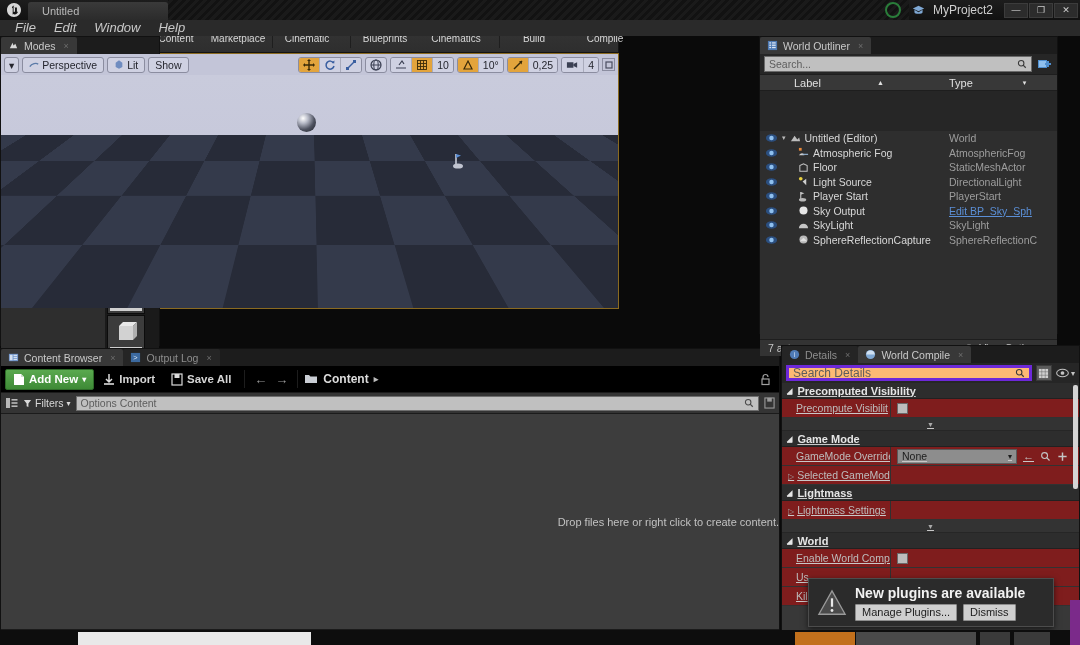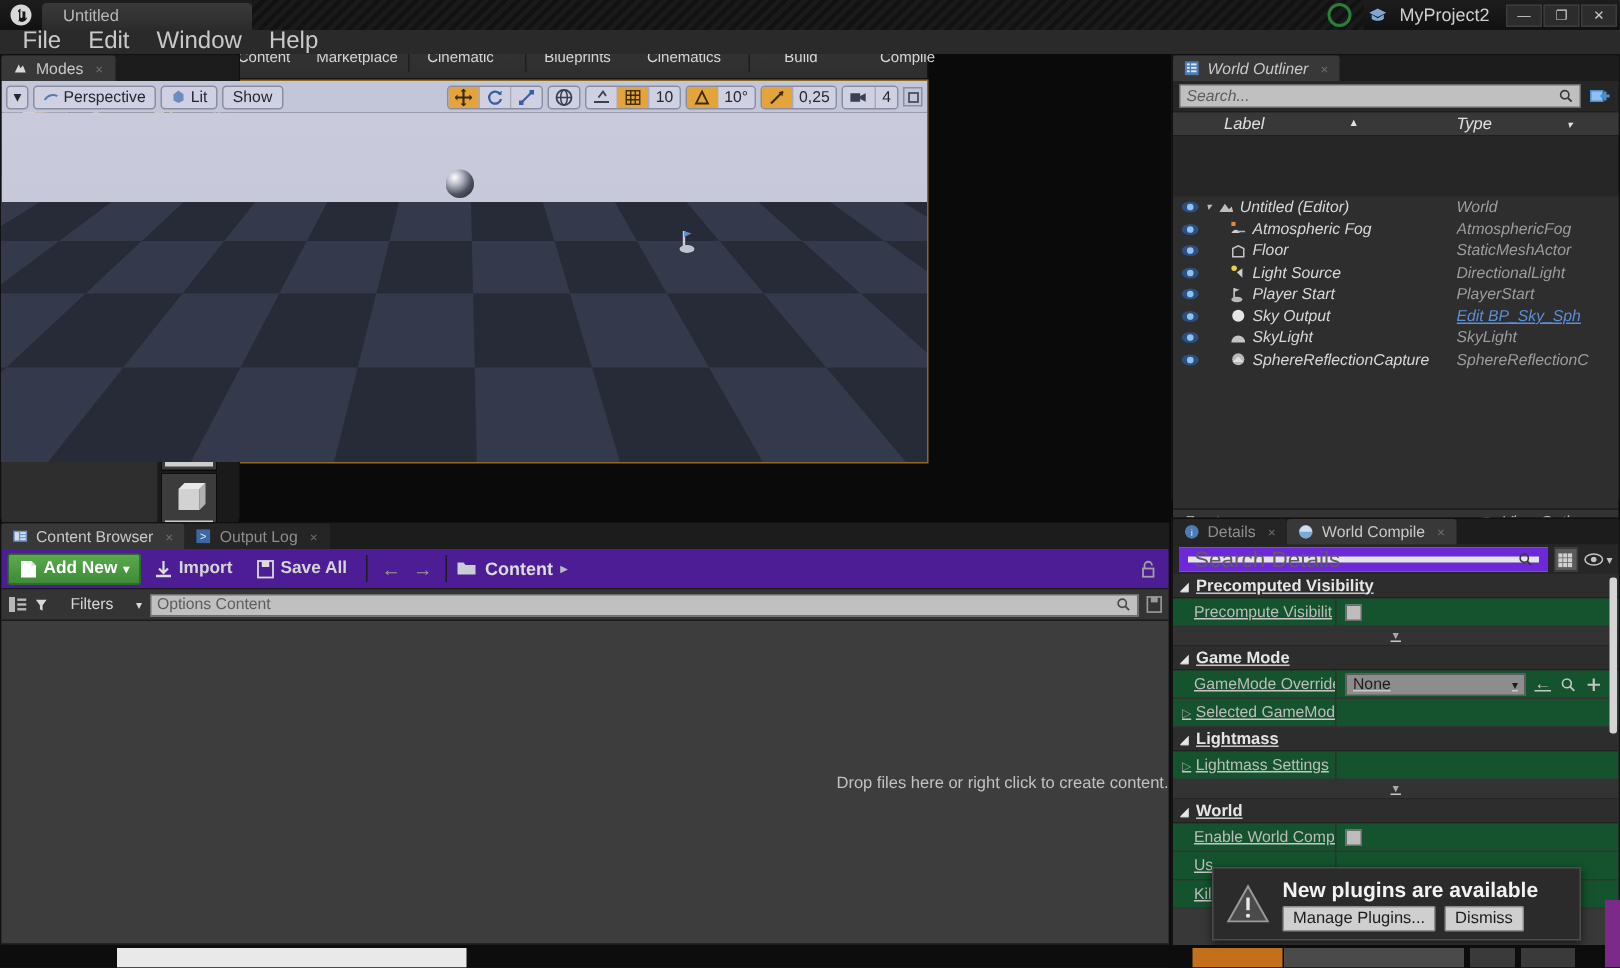--- a/index.html
+++ b/index.html
@@ -36,21 +36,21 @@
     border: 1px solid #3c3c3c; color: #ccc; font-size: 9px;
     display: flex; align-items: center; justify-content: center; }
   .greendot { position:absolute; left:885px; top:2px; width:16px;height:16px;border-radius:50%;
     border:2px solid #2a7d3a; }
 
   
   .menubar {
     position: absolute; left: 0; top: 20px; width: 1080px; height: 16px;
     background: #2a2a2a; display: flex; align-items: center; padding-left: 6px;
   }
-  .menubar .mi { padding: 0 9px; font-size: 16px; color: #c9c9c9; line-height: 16px; }
+  .menubar .mi { padding: 0 9px; font-size: 13px; color: #c9c9c9; line-height: 16px; font-style: italic; }
 
   
   .panel { position: absolute; background: #262626; border: 1px solid #111; }
   .tabrow { height: 17px; background: #1c1c1c; display: flex; align-items: flex-end; }
   .ptab {
     height: 17px; padding: 0 8px 0 6px; display: flex; align-items: center; gap: 5px;
     background: #383838; color: #c9c9c9; font-size: 10.5px;
     border-top-left-radius: 2px; border-top-right-radius: 2px;
   }
   .ptab.inactive { background: #252525; color: #8e8e8e; }
@@ -127,44 +127,44 @@
   }
   .sphere-obj { position:absolute; left: 296px; top: 38px; width: 19px; height: 19px; border-radius:50%;
     background: radial-gradient(circle at 32% 28%, #fff 0%, #b9bcc9 26%, #4e5260 60%, #1c1e26 100%); }
   .pstart { position:absolute; left: 450px; top: 78px; width: 14px; height: 16px; }
   .axisg { position: absolute; left: 22px; bottom: 24px; width: 34px; height: 34px; }
   .vp-ball { position:absolute; left: 14px; bottom: 8px; width:11px;height:11px;border-radius:50%;
     background:#9a9cab; border:1px solid #6e7080; }
 
   
   #cbrowser { left: 0; top: 348px; width: 780px; height: 297px; }
-  .cb-toolbar { height: 27px; background: #4c1d95; display: flex; align-items: center;
+  .cb-toolbar { height: 27px; background: #000000; display: flex; align-items: center;
     padding: 0 4px; gap: 2px; border-bottom: 1px solid #1b1b1b; }
   .addnew { height: 21px; background: linear-gradient(#5aa94f,#3e8a36); border:1px solid #2d6b28;
     border-radius: 2px; display:flex; align-items:center; gap:4px; padding: 0 7px;
     color:#fff; font-size:11.5px; font-weight:bold; }
   .cbbtn { height: 21px; display:flex; align-items:center; gap:4px; padding: 0 7px;
     color:#d5d5d5; font-size:11.5px; font-weight: bold; }
   .cb-vsep { width:1px; height:18px; background:#1d1d1d; margin: 0 4px; }
   .navarr { color:#9a9a9a; font-size:13px; padding: 0 3px; }
   .crumb { display:flex; align-items:center; gap:5px; color:#dcdcdc; font-size:12px; font-weight:bold; }
   .lockicon { margin-left:auto; color:#9b9b9b; font-size:12px; padding-right:4px; }
   .cb-filters { height: 21px; background: #343434; display:flex; align-items:center;
     gap:5px; padding: 0 4px; border-bottom: 1px solid #1b1b1b; }
-  .filtbtn { display:flex;align-items:center;gap:15px;color:#d8d8d8;font-size:10.5px; }
+  .filtbtn { display:flex;align-items:center;gap:3px;color:#d8d8d8;font-size:10.5px; }
   .cb-search { flex:1; height:15px; background:#c0c0c0; border:1px solid #6e6e6e;
     display:flex; align-items:center; padding:0 4px; color:#5d5d5d; font-size:10.5px; }
   .cb-body { height: 215px; background: #3d3d3d; display:flex; align-items:center;
     justify-content:flex-end; color:#c2c2c2; font-size:11px; }
   .cb-status { height: 16px; background: #2b2b2b; display:flex; align-items:center;
     padding: 0 8px; color:#b5b5b5; font-size:10.5px; border-top:1px solid #1b1b1b; }
   .vopts { margin-left:auto; display:flex; align-items:center; gap:4px; }
 
   
-  #outliner { left: 781px; top: 36px; width: 299px; height: 298px; font-style: italic; }
+  #outliner { left: 759px; top: 36px; width: 299px; height: 298px; }
   .ol-search { height: 20px; display:flex; align-items:center; gap:4px; padding: 2px 4px; background:#262626; }
   .ol-sfield { flex:1; height:16px; background:#c0c0c0; border:1px solid #6a6a6a;
     display:flex; align-items:center; padding: 0 4px; color:#5d5d5d; font-size:10.5px; }
   .ol-add { width:17px;height:16px;display:flex;align-items:center;justify-content:center; }
   .ol-head { height: 17px; background: #383838; display:flex; align-items:center;
     border-top:1px solid #1e1e1e; border-bottom:1px solid #1e1e1e; font-size:11px; color:#e0e0e0; }
   .ol-head .c1 { width: 30px; }
   .ol-head .c2 { flex:1; display:flex; align-items:center; gap:6px; padding-left:4px; }
   .ol-head .c3 { width: 108px; display:flex; align-items:center; gap:6px; }
   .ol-rows { height: 208px; background:#2e2e2e; overflow:hidden;margin-top:40px; }
@@ -172,30 +172,30 @@
   .ol-row .eye { width:22px; display:flex; align-items:center; justify-content:center; }
   .ol-row .lbl { flex:1; display:flex; align-items:center; gap:4px; }
   .ol-row .typ { width:108px; color:#9d9d9d; white-space:nowrap; overflow:hidden; }
   .ol-row .typ.link { color:#5b8fd6; text-decoration: underline; }
   .ol-foot { height: 17px; background:#333; display:flex; align-items:center;
     padding: 0 8px; font-size:10.5px; color:#c6c6c6; border-top:1px solid #1e1e1e; }
 
   
   #details { left: 781px; top: 345px; width: 299px; height: 300px; }
   .de-search { height: 20px; display:flex; align-items:center; gap:4px; padding: 2px 4px; background:#262626; }
-  .de-sfield { flex:1; height:16px; background:#e5e5e5; border:6px solid #6d28d9;
-    display:flex; align-items:center; padding: 0 4px; color:#5d5d5d; font-size:15px; }
+  .de-sfield { flex:1; height:16px; background:#fdba74; border:3px solid #6d28d9;
+    display:flex; align-items:center; padding: 0 4px; color:#5d5d5d; font-size:12px; }
   .sqbtn { width:16px;height:16px;background:#5a5a5a;border:1px solid #3a3a3a;
     display:flex;align-items:center;justify-content:center; }
   .de-body { height: 256px; background:#383838; overflow:hidden; position:relative;text-decoration:underline; }
   .cat-head { height: 16px; background:#2d2d2d; display:flex; align-items:center;
     gap:5px; padding-left:5px; color:#e6e6e6; font-size:11px; font-weight:bold;
     border-bottom:1px solid #212121; }
   .prow { height: 19px; display:flex; align-items:center; font-size:10.5px;
-    border-bottom:1px solid #323232; background:#14532d; }
+    border-bottom:1px solid #323232; background:#7f1d1d; }
   .prow .pname { width: 108px; padding-left:14px; color:#bdbdbd; white-space:nowrap; overflow:hidden; }
   .prow .pval { flex:1; display:flex; align-items:center; gap:6px; padding-left:6px;
     border-left:1px solid #303030; height:19px; }
   .cbx { width:11px;height:11px;background:#bdbdbd;border:1px solid #6a6a6a; }
   .ddown { width:120px;height:15px;background:#8d8d8d;border:1px solid #5a5a5a;
     display:flex;align-items:center;justify-content:space-between;padding:0 4px;
     color:#1c1c1c;font-size:10.5px; }
   .expander { height: 13px; background:#333; display:flex;align-items:center;justify-content:center;
     color:#aaa; font-size:7px; border-bottom:1px solid #262626; }
   .arrow-r { color:#9d9d9d; font-size:8px; margin-right:3px; }

